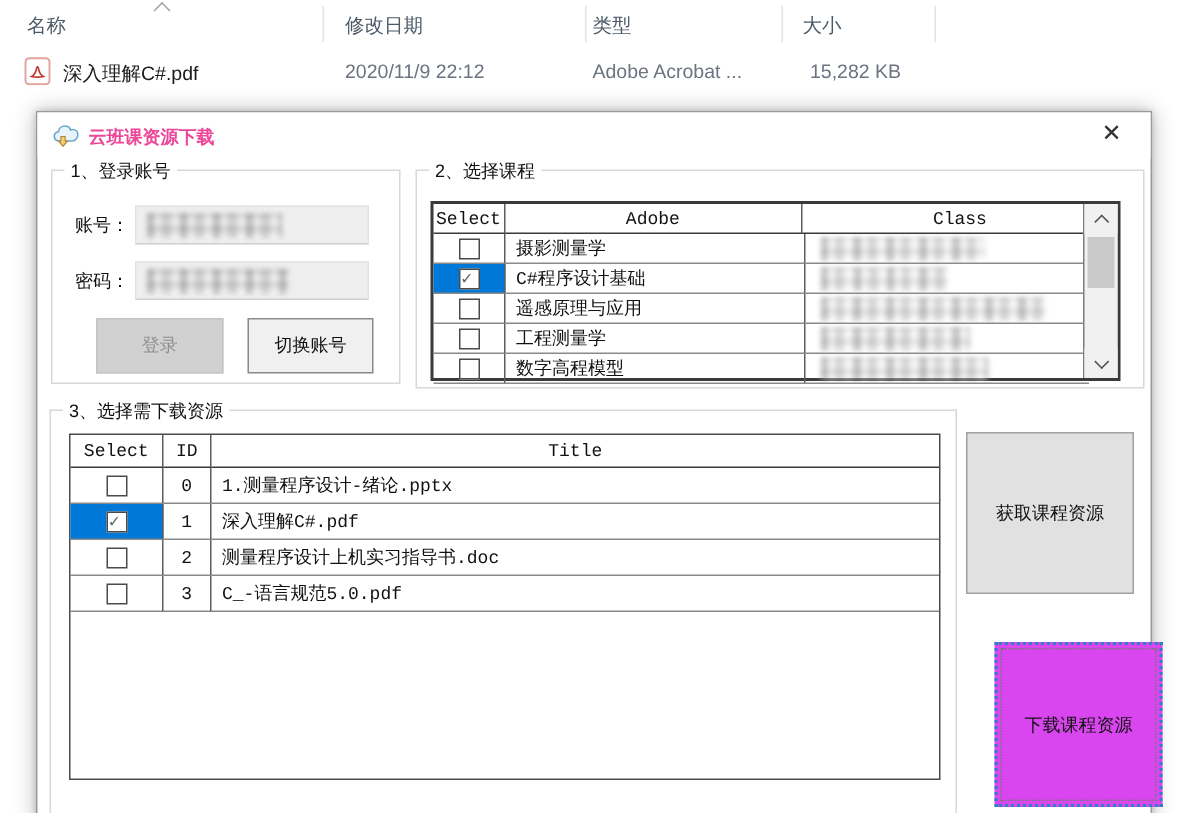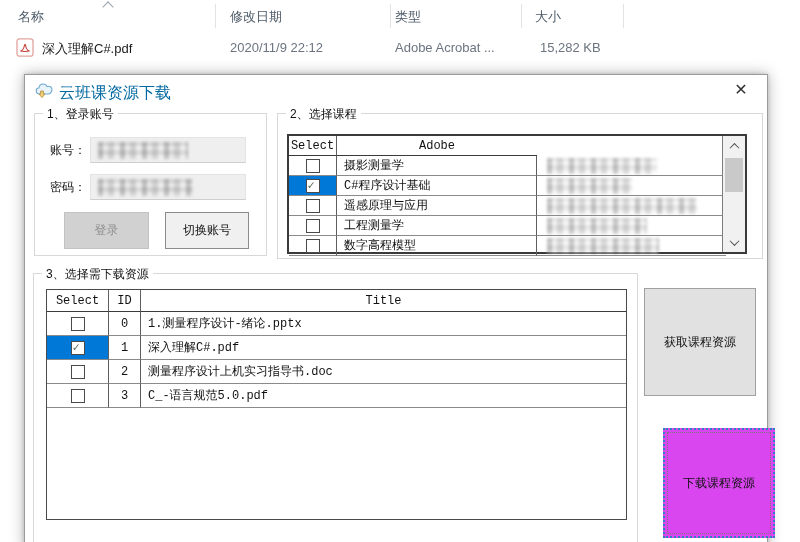--- a/index.html
+++ b/index.html
@@ -15,21 +15,21 @@
     border-left:1px solid #9aa3ac; border-top:1px solid #9aa3ac; transform:rotate(45deg); }
   .exp-val { top:40px; font-size:13px; color:#6b7480; }
   .exp-name { color:#1b1b1b; }
   .pdf-icon { top:38px; left:16px; width:18px; height:19px; }
 
   
   #dialog { position:absolute; left:24px; top:74px; width:744px; height:478px;
     background:#fff; border:1px solid #9b9b9b;
     box-shadow:0 0 14px rgba(0,0,0,.28), 0 0 4px rgba(0,0,0,.18); }
   #titlebar { position:absolute; left:0; top:0; width:100%; height:30px; background:#fff; }
-  #title-text { position:absolute; left:34px; top:8px; font-size:16px; color:#0369a1; }
+  #title-text { position:absolute; left:34px; top:8px; font-size:12px; color:#ec4899;font-weight:bold; }
   #cloud-icon { position:absolute; left:10px; top:6px; }
   #close-btn { position:absolute; right:8px; top:2px; width:36px; height:26px;
     text-align:center; line-height:26px; font-size:16px; color:#333; cursor:pointer; }
 
   .groupbox { position:absolute; border:1px solid #d8d8d8; background:#fff; }
   .legend { position:absolute; top:-8px; left:8px; background:#fff; padding:0 4px;
     font-size:12px; color:#111; white-space:nowrap; }
   #group-login    { left:9px;   top:38px;  width:233px; height:143px; }
   #group-courses  { left:252px; top:38px;  width:486px; height:146px; }
   #group-resources{ left:8px;   top:198px; width:605px; height:292px; border-bottom:none; }
@@ -150,20 +150,21 @@
       <button id="btn-login" class="btn">登录</button>
       <button id="btn-switch" class="btn">切换账号</button>
     </div>
 
     <div id="group-courses" class="groupbox">
       <span class="legend">2、选择课程</span>
       <div id="grid-courses" class="grid">
         <div class="grow ghead" style="height:20px">
           <div class="gcell c0">Select</div>
           <div class="gcell c1">Adobe</div>
+          <div class="gcell c2" style="width:212px">Class</div>
         </div>
 
         <div class="grow">
           <div class="gcell c0 cellcb">
               <span class="cb"></span>
             </div>
           <div class="gcell c1 tcell">摄影测量学</div>
           <div class="gcell c2">
               <span class="mosaic" style="left:10px; top:2px; width:110px; height:16px;"></span>
             </div>

